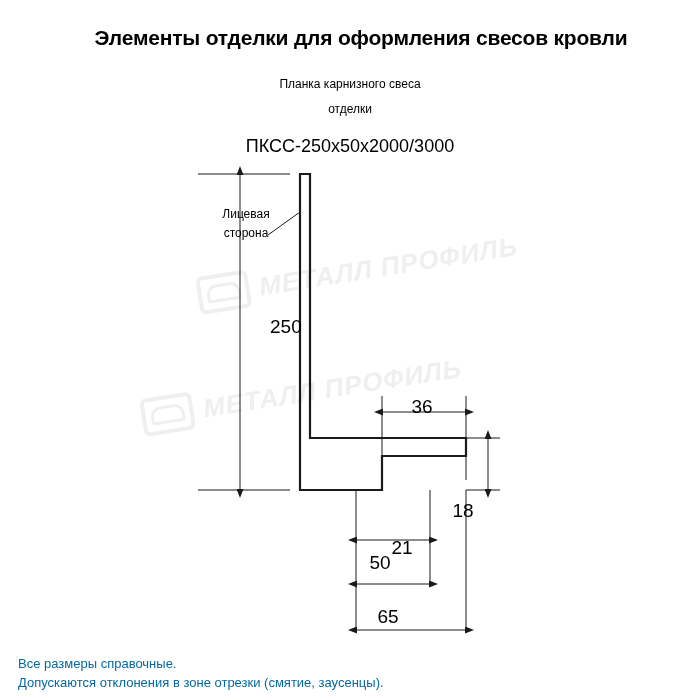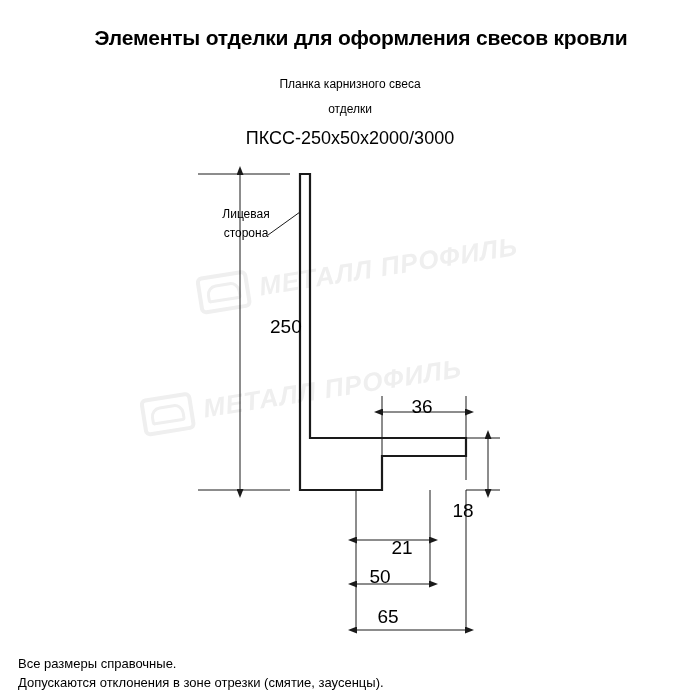--- a/index.html
+++ b/index.html
@@ -35,21 +35,21 @@
     position: absolute;
     top: 72px;
     left: 0;
     width: 700px;
     text-align: center;
     font-size: 12px;
     line-height: 25px;
   }
   .code {
     position: absolute;
-    top: 128px;
+    top: 136px;
     left: 0;
     width: 700px;
     text-align: center;
     font-size: 18px;
   }
   .watermarks {
     position: absolute;
     inset: 0;
     pointer-events: none;
   }
@@ -102,30 +102,30 @@
     line-height: 19px;
   }
   .dim {
     position: absolute;
     font-size: 19px;
     text-align: center;
   }
   .dim-250 { top: 316px; left: 270px; width: 30px; }
   .dim-36  { top: 396px; left: 392px; width: 60px; }
   .dim-21  { top: 512px; left: 380px; width: 44px; margin-top: 25px; }
-  .dim-50  { top: 566px; left: 352px; width: 56px; }
+  .dim-50  { top: 552px; left: 352px; width: 56px; }
   .dim-65  { top: 606px; left: 360px; width: 56px; }
   .dim-18  { top: 500px; left: 448px; width: 30px; }
   .footnotes {
     position: absolute;
     left: 18px;
     bottom: 8px;
     font-size: 13px;
     line-height: 19px;
-    color: #000000;
+    color: #0369a1;
   }
 </style>
 </head>
 <body>
 
 <div class="page">
 
   <div class="title">Элементы отделки для оформления свесов кровли</div>
 
   <div class="subtitle">

